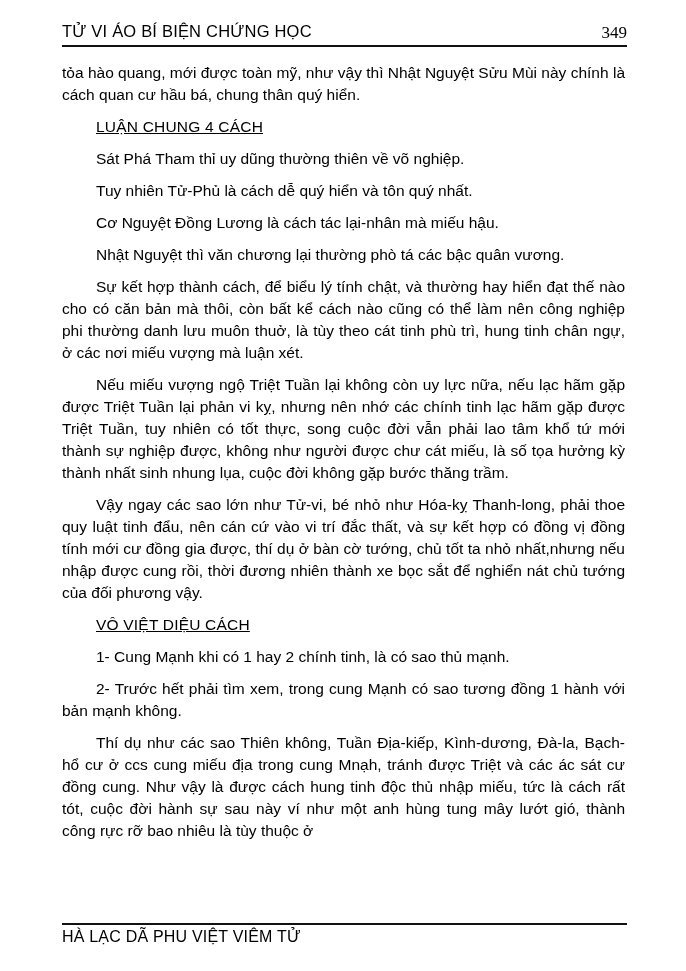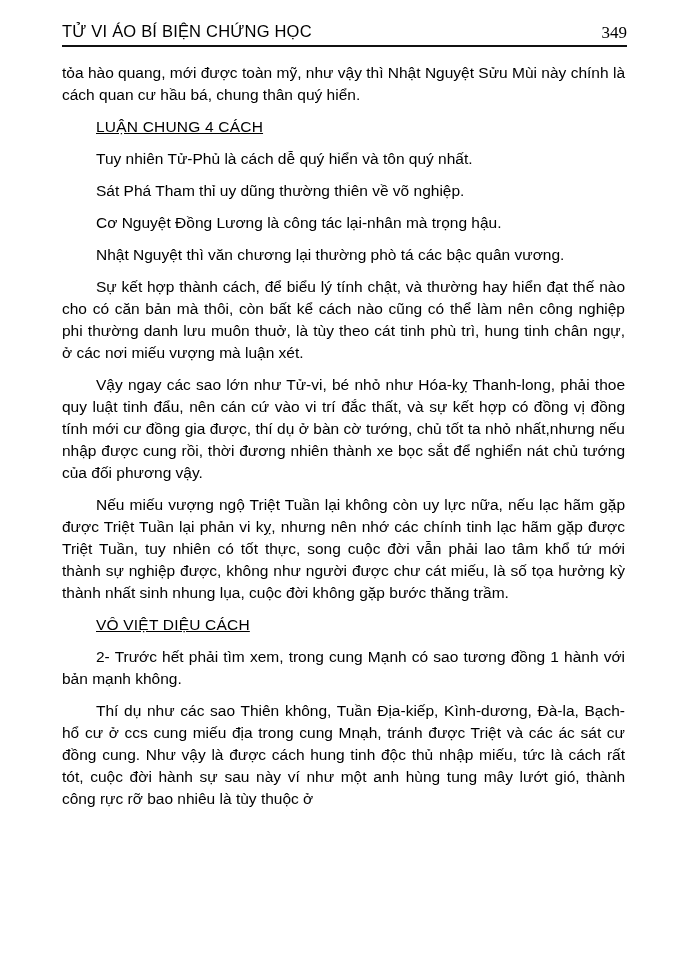--- a/index.html
+++ b/index.html
@@ -76,26 +76,30 @@
 <div class="page">
 
   <div class="header">
     <span class="header-title">TỬ VI ÁO BÍ BIỆN CHỨNG HỌC</span>
     <span class="page-number">349</span>
   </div>
 
   <div class="body-text">
     <p class="para no-indent">tỏa hào quang, mới được toàn mỹ, như vậy thì Nhật Nguyệt Sửu Mùi này chính là cách quan cư hầu bá, chung thân quý hiển.</p>
     <p class="para heading">LUẬN CHUNG 4 CÁCH</p>
+    <p class="para">Sát Phá Tham thỉ uy dũng thường thiên về võ nghiệp.</p>
     <p class="para">Tuy nhiên Tử-Phủ là cách dễ quý hiển và tôn quý nhất.</p>
-    <p class="para">Sát Phá Tham thỉ uy dũng thường thiên về võ nghiệp.</p>
-    <p class="para">Cơ Nguyệt Đồng Lương là công tác lại-nhân mà trọng hậu.</p>
+    <p class="para">Cơ Nguyệt Đồng Lương là cách tác lại-nhân mà miếu hậu.</p>
     <p class="para">Nhật Nguyệt thì văn chương lại thường phò tá các bậc quân vương.</p>
     <p class="para">Sự kết hợp thành cách, để biểu lý tính chật, và thường hay hiển đạt thế nào cho có căn bản mà thôi, còn bất kể cách nào cũng có thể làm nên công nghiệp phi thường danh lưu muôn thuở, là tùy theo cát tinh phù trì, hung tinh chân ngự, ở các nơi miếu vượng mà luận xét.</p>
+    <p class="para">Nếu miếu vượng ngộ Triệt Tuần lại không còn uy lực nữa, nếu lạc hãm gặp được Triệt Tuần lại phản vi kỵ, nhưng nên nhớ các chính tinh lạc hãm gặp được Triệt Tuần, tuy nhiên có tốt thực, song cuộc đời vẫn phải lao tâm khổ tứ mới thành sự nghiệp được, không như người được chư cát miếu, là số tọa hưởng kỳ thành nhất sinh nhung lụa, cuộc đời không gặp bước thăng trầm.</p>
     <p class="para">Vậy ngay các sao lớn như Tử-vi, bé nhỏ như Hóa-kỵ Thanh-long, phải thoe quy luật tinh đẩu, nên cán cứ vào vi trí đắc thất, và sự kết hợp có đồng vị đồng tính mới cư đồng gia được, thí dụ ở bàn cờ tướng, chủ tốt ta nhỏ nhất,nhưng nếu nhập được cung rồi, thời đương nhiên thành xe bọc sắt để nghiển nát chủ tướng của đối phương vậy.</p>
-    <p class="para">Nếu miếu vượng ngộ Triệt Tuần lại không còn uy lực nữa, nếu lạc hãm gặp được Triệt Tuần lại phản vi kỵ, nhưng nên nhớ các chính tinh lạc hãm gặp được Triệt Tuần, tuy nhiên có tốt thực, song cuộc đời vẫn phải lao tâm khổ tứ mới thành sự nghiệp được, không như người được chư cát miếu, là số tọa hưởng kỳ thành nhất sinh nhung lụa, cuộc đời không gặp bước thăng trầm.</p>
     <p class="para heading">VÔ VIỆT DIỆU CÁCH</p>
+    <p class="para">1- Cung Mạnh khi có 1 hay 2 chính tinh, là có sao thủ mạnh.</p>
     <p class="para">2- Trước hết phải tìm xem, trong cung Mạnh có sao tương đồng 1 hành với bản mạnh không.</p>
     <p class="para">Thí dụ như các sao Thiên không, Tuần Địa-kiếp, Kình-dương, Đà-la, Bạch-hổ cư ở ccs cung miếu địa trong cung Mnạh, tránh được Triệt và các ác sát cư đồng cung. Như vậy là được cách hung tinh độc thủ nhập miếu, tức là cách rất tót, cuộc đời hành sự sau này ví như một anh hùng tung mây lướt gió, thành công rực rỡ bao nhiêu là tùy thuộc ở</p>
   </div>
 
+  <div class="footer">
+    <span>HÀ LẠC DÃ PHU VIỆT VIÊM TỬ</span>
+  </div>
 
 </div>
 
 </body></html>

